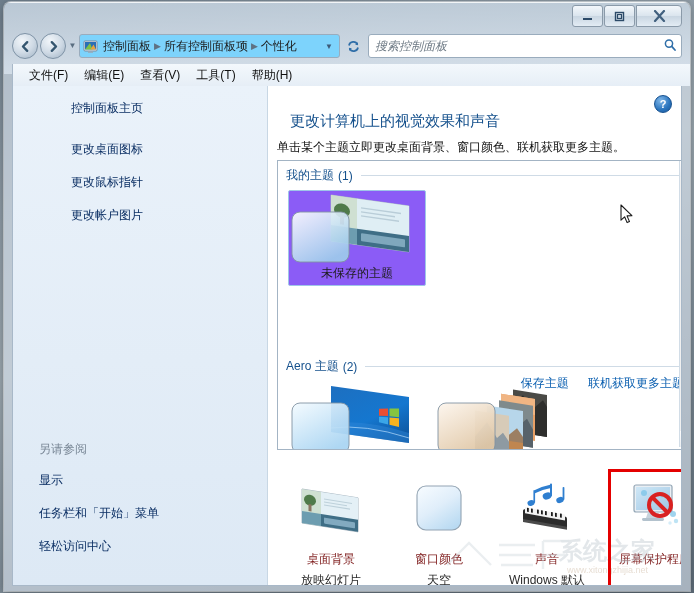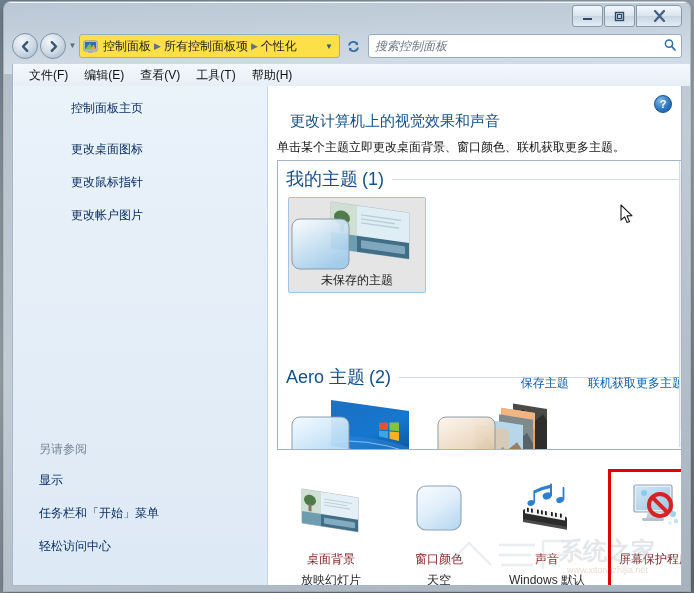--- a/index.html
+++ b/index.html
@@ -42,21 +42,21 @@
     width:24px;height:24px;border-radius:50%;
     background:radial-gradient(circle at 38% 30%,#f2f6fa 0%,#cfdae5 52%,#9fb2c4 100%);
     border:1px solid #7f93a6;
     display:flex;align-items:center;justify-content:center;
     color:#42627f;
   }
   .navbtn.fwd{margin-left:2px;}
   .navbtn.fwd svg{transform:scaleX(-1);}
   .navdrop{width:13px;text-align:center;color:#5a6e80;font-size:8px;line-height:24px;}
   #addrbox{
-    flex:0 0 254px;height:22px;background:#fde047;border:1px solid #9aacbd;border-radius:3px;
+    flex:0 0 254px;height:22px;background:#7dd3fc;border:1px solid #9aacbd;border-radius:3px;
     display:flex;align-items:center;padding:0 2px 0 3px;position:relative;
   }
   #cpicon{width:15px;height:15px;margin-right:3px;flex:0 0 15px;position:relative;}
   .crumb{font-size:12px;color:#1d1d1d;padding:0 2px;white-space:nowrap;}
   .sep{color:#5f7183;font-size:9px;padding:0 1px;}
   .addrarrow{margin-left:auto;color:#3c5a78;font-size:8px;padding:0 4px;}
   #refresh{width:22px;height:22px;margin-left:2px;display:flex;align-items:center;justify-content:center;color:#2f6ea8;}
   #searchbox{
     flex:1 1 auto;margin-left:4px;height:22px;background:#fff;border:1px solid #9aacbd;border-radius:3px;
     display:flex;align-items:center;padding:0 4px;
@@ -99,25 +99,25 @@
     border:1px solid #15508f;color:#fff;font-size:11px;font-weight:bold;
     display:flex;align-items:center;justify-content:center;line-height:1;
   }
   #h1{position:absolute;left:22px;top:26px;font-size:15px;color:#14508c;white-space:nowrap;}
   #sub{position:absolute;left:9px;top:53px;font-size:12px;color:#111;white-space:nowrap;}
   #listbox{
     position:absolute;left:9px;top:74px;width:418px;height:288px;
     border:1px solid #a3b4c4;background:#fff;overflow:hidden;
   }
   .grouphdr{display:flex;align-items:center;padding:6px 8px 0 8px;}
-  .grouphdr .gt{font-size:18px;color:#14508c;white-space:nowrap;}
+  .grouphdr .gt{font-size:12px;color:#14508c;white-space:nowrap;}
   .grouphdr .gl{flex:1;height:1px;background:#cfdbe6;margin-left:8px;}
   .themerow{display:flex;padding:6px 0 0 10px;}
   .theme{width:140px;margin-right:6px;}
-  .theme.sel .thumbwrap{background:#e5e5e5;border:1px solid #9fc6e8;}
+  .theme.sel .thumbwrap{background:#8b5cf6;border:1px solid #9fc6e8;}
   .thumbwrap{width:138px;height:96px;border:1px solid transparent;border-radius:2px;position:relative;box-sizing:border-box;}
   .thumb{position:absolute;left:0;top:0;width:136px;height:76px;}
   .tname{text-align:center;font-size:12px;color:#1d1d1d;position:absolute;bottom:3px;width:100%;}
   .links{position:absolute;right:12px;top:214px;font-size:12px;}
   .links a{color:#0a5fb0;text-decoration:none;margin-left:16px;}
   
   #sbar{
     position:absolute;right:0;top:0;width:16px;height:286px;
     background:#f0f0f0;border-left:1px solid #d2dde7;
   }

